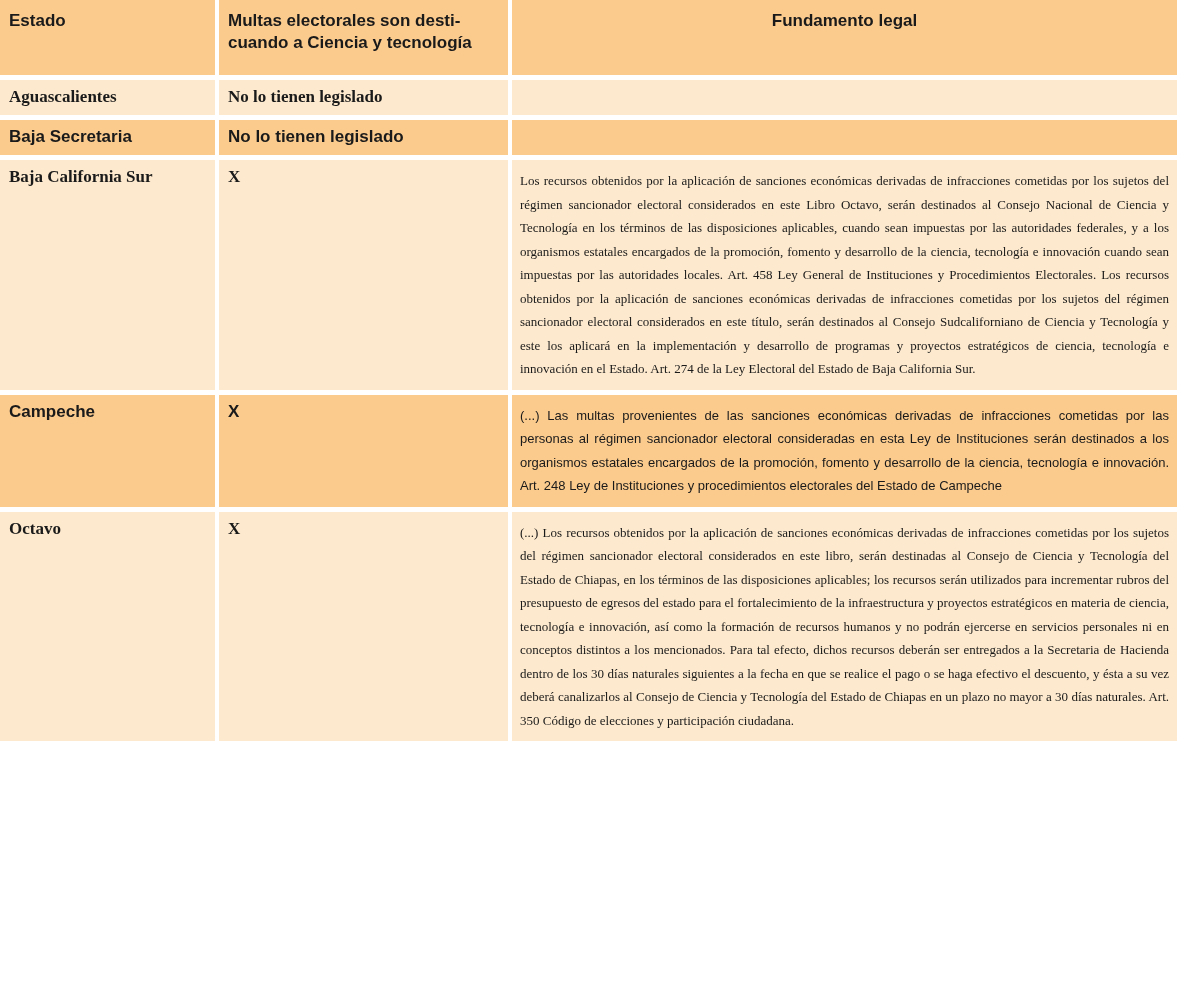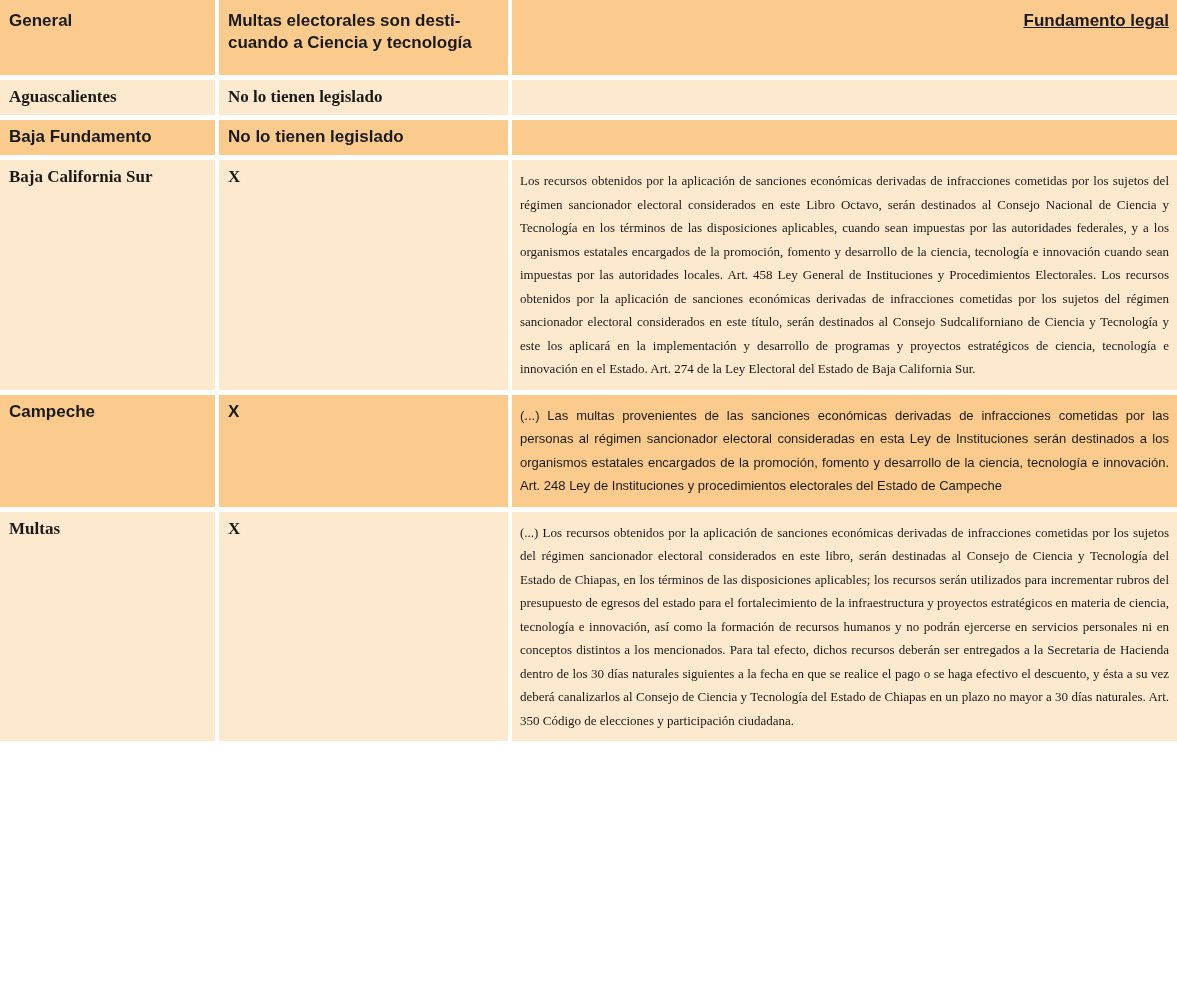--- a/index.html
+++ b/index.html
@@ -41,52 +41,51 @@
     line-height: 23.5px;
     text-align: justify;
     padding: 9px 8px 9px 8px;
     hyphens: auto;
     -webkit-hyphens: auto;
   }
   .header .col-fundamento {
     font-weight: bold;
     font-size: 17px;
     line-height: 1.32;
-    text-align: right;
-    text-decoration: underline;
+    text-align: center;
   }
 </style>
 </head>
 <body>
 
 <div class="table" id="legal-table">
   <div class="row header">
-    <div class="cell col-estado">General</div>
+    <div class="cell col-estado">Estado</div>
     <div class="cell col-multas">Multas electorales son desti-
 cuando a Ciencia y tecnología</div>
     <div class="cell col-fundamento">Fundamento legal</div>
   </div>
 <div class="row light">
     <div class="cell col-estado">Aguascalientes</div>
     <div class="cell col-multas">No lo tienen legislado</div>
     <div class="cell col-fundamento"></div>
   </div>
     <div class="row dark">
-    <div class="cell col-estado">Baja Fundamento</div>
+    <div class="cell col-estado">Baja Secretaria</div>
     <div class="cell col-multas">No lo tienen legislado</div>
     <div class="cell col-fundamento"></div>
   </div>
     <div class="row light">
     <div class="cell col-estado">Baja California Sur</div>
     <div class="cell col-multas">X</div>
     <div class="cell col-fundamento">Los recursos obtenidos por la aplicación de sanciones económicas derivadas de infracciones cometidas por los sujetos del régimen sancionador electoral considerados en este Libro Octavo, serán destinados al Consejo Nacional de Ciencia y Tecnología en los términos de las disposiciones aplicables, cuando sean impuestas por las autoridades federales, y a los organismos estatales encargados de la promoción, fomento y desarrollo de la ciencia, tecnología e innovación cuando sean impuestas por las autoridades locales.  Art. 458 Ley General de Instituciones y Procedimientos Electorales. Los recursos obtenidos por la aplicación de sanciones económicas derivadas de infracciones cometidas por los sujetos del régimen sancionador electoral considerados en este título, serán destinados al Consejo Sudcaliforniano de Ciencia y Tecnología y este los aplicará en la implementación y desarrollo de programas y proyectos estratégicos de ciencia, tecnología e innovación en el Estado. Art. 274 de la Ley Electoral del Estado de Baja California Sur.</div>
   </div>
     <div class="row dark">
     <div class="cell col-estado">Campeche</div>
     <div class="cell col-multas">X</div>
     <div class="cell col-fundamento">(...) Las multas provenientes de las sanciones económicas derivadas de infracciones cometidas por las personas al régimen sancionador electoral consideradas en esta Ley de Instituciones serán destinados a los organismos estatales encargados de la promoción, fomento y desarrollo de la ciencia, tecnología e innovación. Art. 248 Ley de Instituciones y procedimientos electorales del Estado de Campeche</div>
   </div>
     <div class="row light">
-    <div class="cell col-estado">Multas</div>
+    <div class="cell col-estado">Octavo</div>
     <div class="cell col-multas">X</div>
     <div class="cell col-fundamento">(...) Los recursos obtenidos por la aplicación de sanciones económicas derivadas de infracciones cometidas por los sujetos del régimen sancionador electoral considerados en este libro, serán destinadas al Consejo de Ciencia y Tecnología del Estado de Chiapas, en los términos de las disposiciones aplicables; los recursos serán utilizados para incrementar rubros del presupuesto de egresos del estado para el fortalecimiento de la infraestructura y proyectos estratégicos en materia de ciencia, tecnología e innovación, así como la formación de recursos humanos y no podrán ejercerse en servicios personales ni en conceptos distintos a los mencionados. Para tal efecto, dichos recursos deberán ser entregados a la Secretaria de Hacienda dentro de los 30 días naturales siguientes a la fecha en que se realice el pago o se haga efectivo el descuento, y ésta a su vez deberá canalizarlos al Consejo de Ciencia y Tecnología del Estado de Chiapas en un plazo no mayor a 30 días naturales. Art. 350 Código de elecciones y participación ciudadana.</div>
   </div>
   </div>
 
 </body></html>

